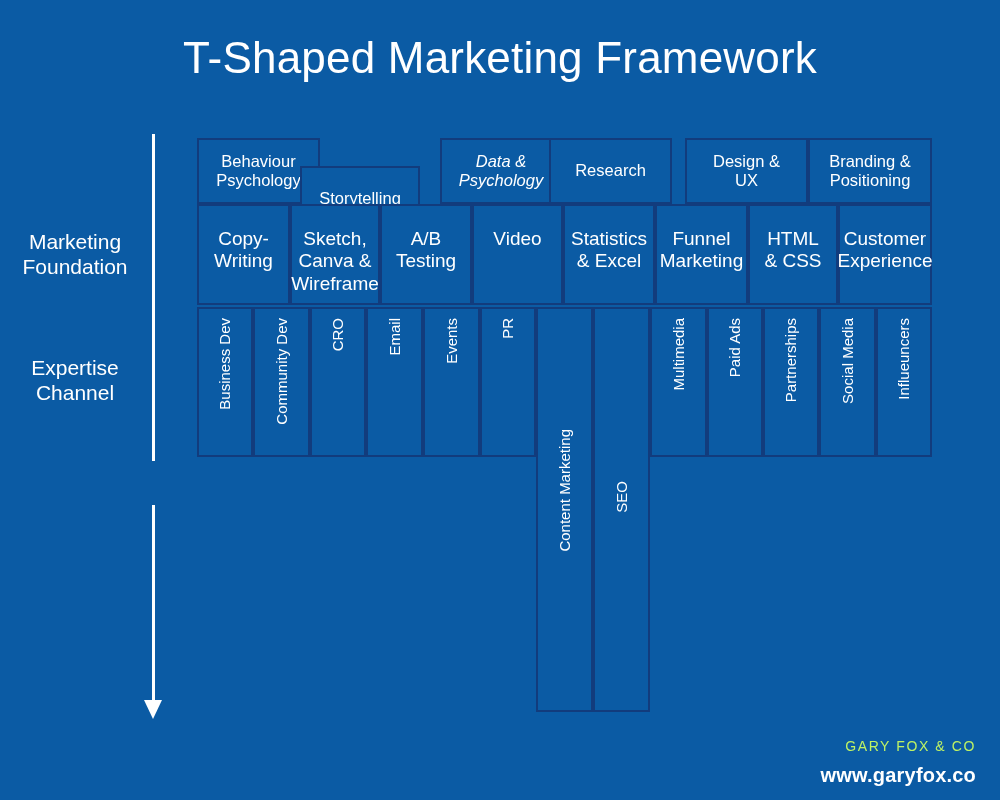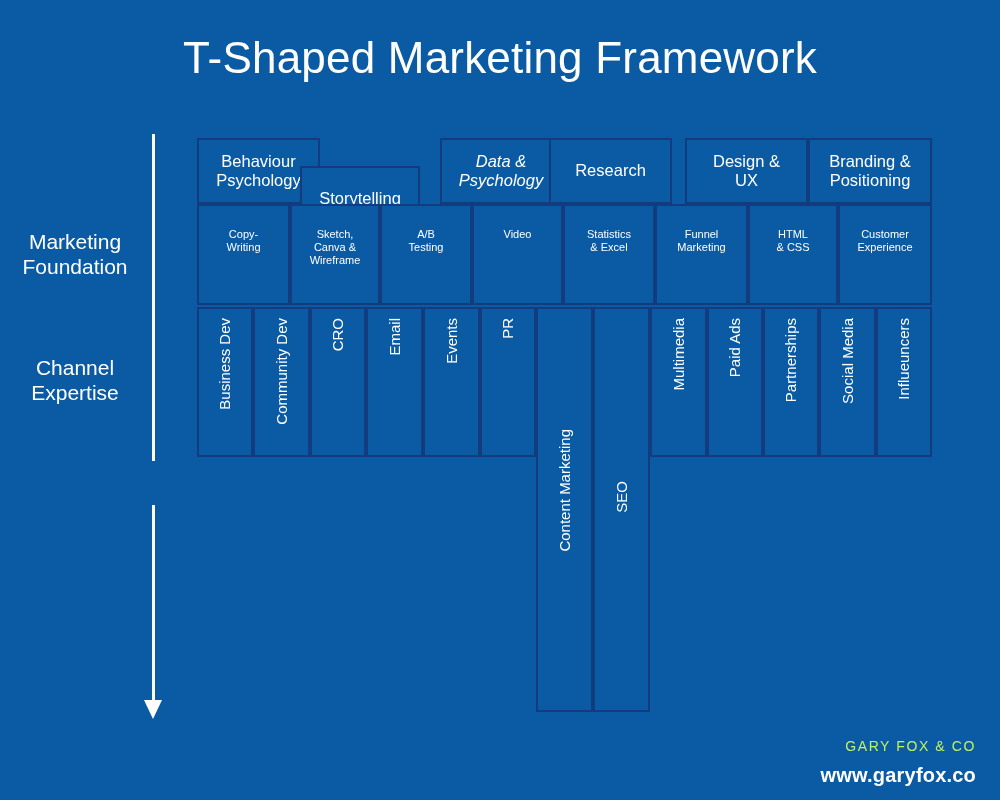--- a/index.html
+++ b/index.html
@@ -93,21 +93,21 @@
     background: #0b5ba4;
     display: flex;
     align-items: center;
     justify-content: center;
     text-align: center;
     color: #ffffff;
     line-height: 1.18;
     padding: 2px;
   }
   .cell.r1 { font-size: 16.5px; }
-  .cell.r2 { font-size: 11px; align-items: flex-start; padding-top: 22px; }
+  .cell.r2 { font-size: 19px; align-items: flex-start; padding-top: 22px; }
   .cell.r3 {
     font-size: 15px;
     align-items: flex-start;
     padding-top: 9px;
   }
   .cell.r3 .vtext {
     writing-mode: vertical-rl;
     transform: rotate(180deg);
     white-space: nowrap;
     text-align: left;
@@ -149,22 +149,22 @@
 
 <div id="canvas">
 
   <div class="title">T-Shaped Marketing Framework</div>
 
   <div class="row-label" id="label-foundation">
     <div>Marketing</div>
     <div>Foundation</div>
   </div>
   <div class="row-label" id="label-channel">
+    <div>Expertise</div>
     <div>Channel</div>
-    <div>Expertise</div>
   </div>
 
   <div class="axis-line"></div>
 
   <div class="depth-arrow-shaft"></div>
   <div class="depth-arrow-head"></div>
   <div class="depth-label-wrap">
     
   </div>
 

